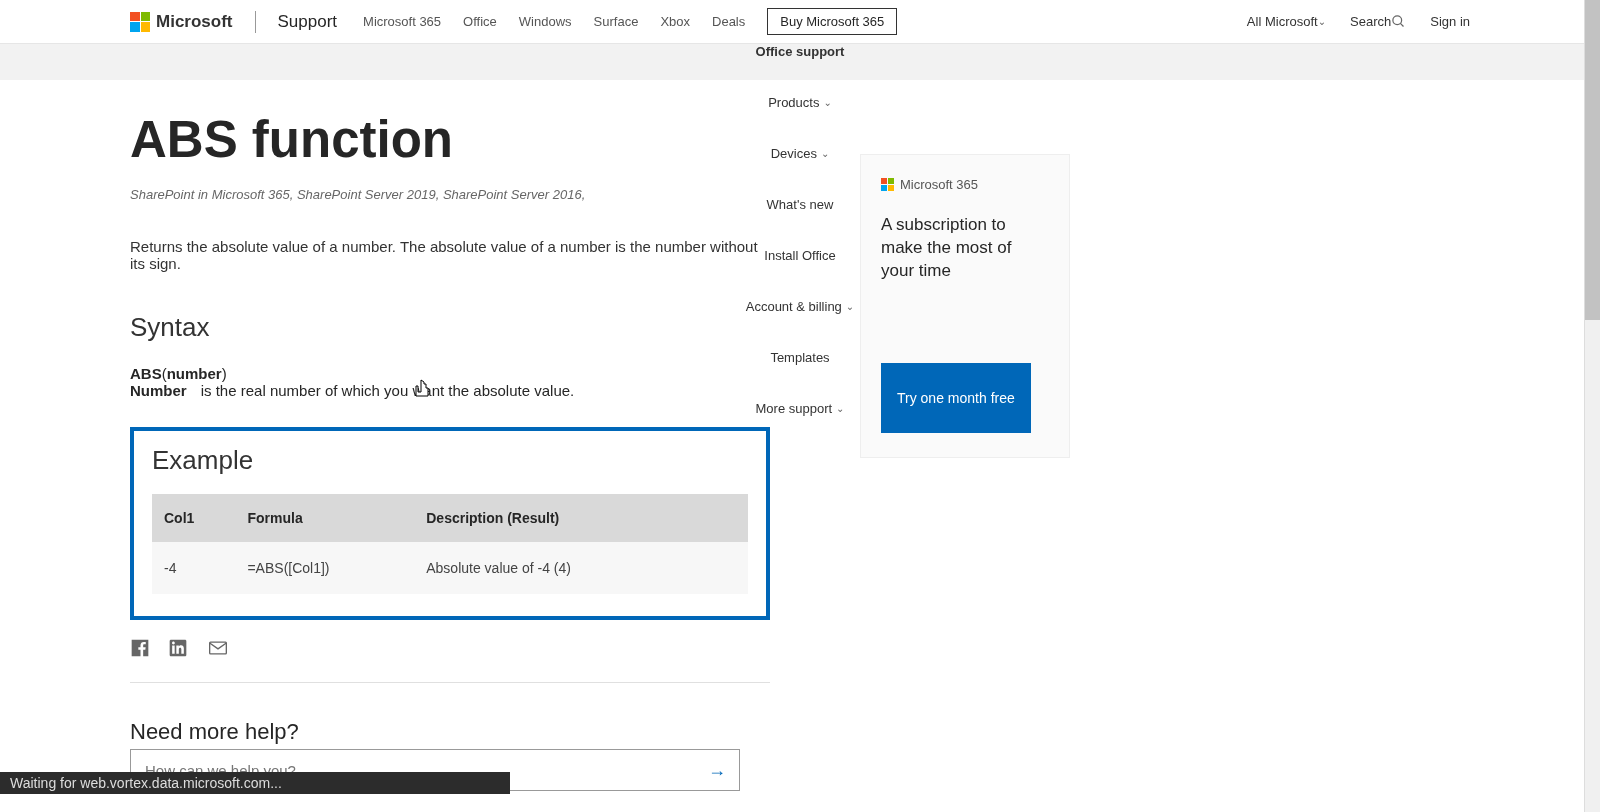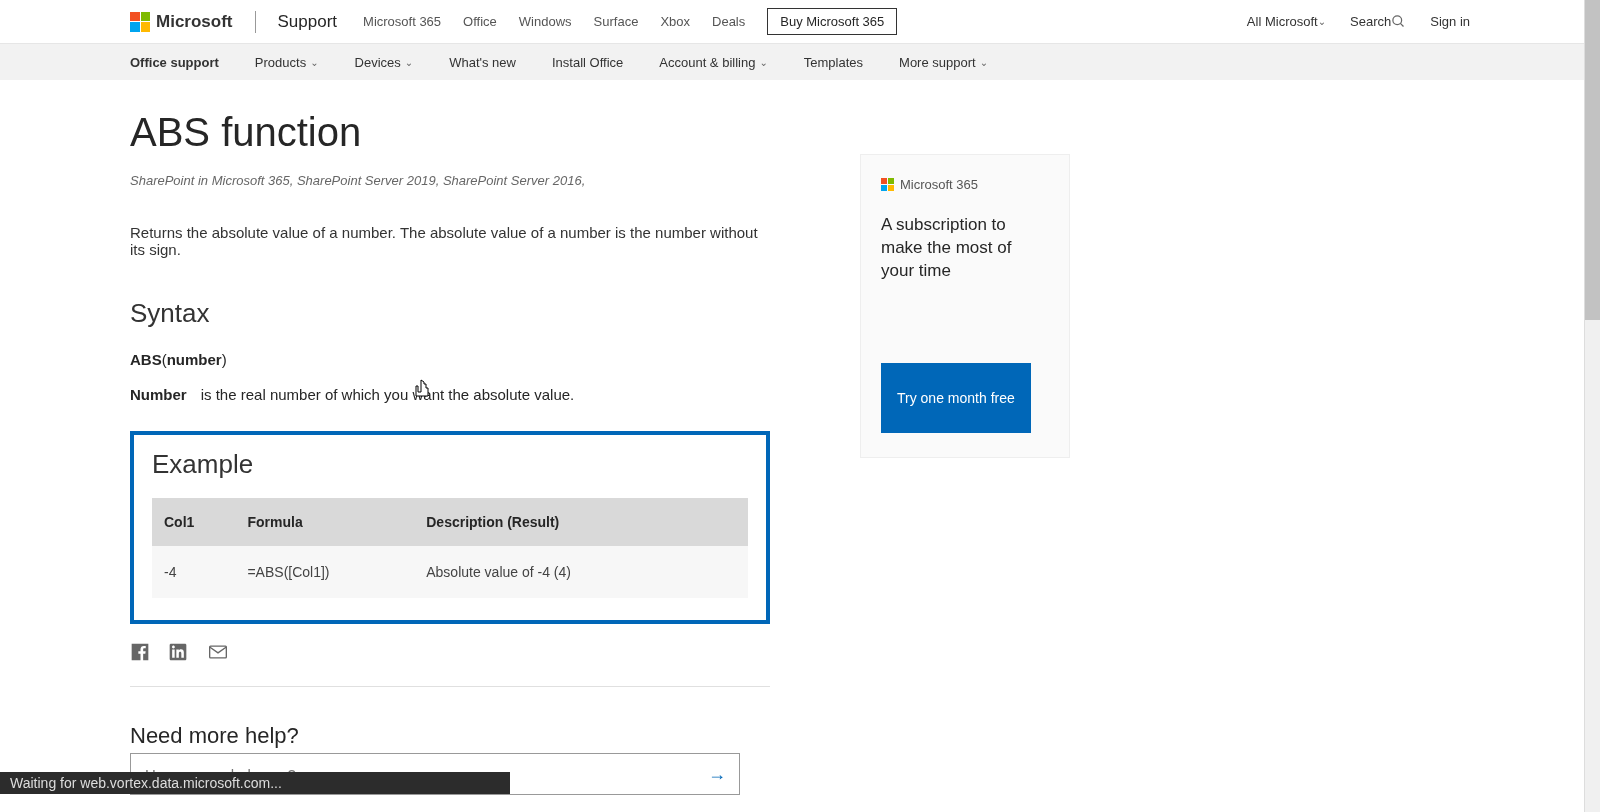--- a/index.html
+++ b/index.html
@@ -16,32 +16,32 @@
     .divider-v { width: 1px; height: 22px; background: #999; margin: 0 22px; }
     .brand-support { font-size: 17px; font-weight: 400; color: #262626; }
     .top-nav { display: flex; gap: 22px; margin-left: 26px; }
     .top-nav-item { font-size: 13px; color: #555; cursor: pointer; }
     .buy-btn { border: 1px solid #333; padding: 5px 12px; font-size: 13px; margin-left: 22px; cursor: pointer; color: #262626; background: #fff; }
     .top-right { display: flex; align-items: center; gap: 24px; margin-left: auto; font-size: 13px; color: #333; }
     .top-right-item { display: flex; align-items: center; cursor: pointer; }
     .chevron { font-size: 10px; color: #666; }
     
     
-    .sub-nav { background: #f2f2f2; height: 36px; display: flex; align-items: center; padding: 0 130px; gap: 36px; }
+    .sub-nav { background: #f2f2f2; height: 36px; display: flex; align-items: center; padding: 0 130px; gap: 36px; flex-direction: column; }
     .sub-nav-item { font-size: 13px; color: #333; cursor: pointer; display: flex; align-items: center; gap: 4px; }
     .sub-nav-item.bold { font-weight: 600; }
     
     
     .content-wrap { display: flex; padding: 30px 130px 0; gap: 90px; }
     .main-col { flex: 0 0 640px; max-width: 640px; }
-    .page-title { font-size: 40px; font-weight: 400; color: #262626; margin-bottom: 18px; }
+    .page-title { font-size: 51px; font-weight: 700; color: #262626; margin-bottom: 18px; }
     .applies-to { font-size: 13px; color: #666; font-style: italic; margin-bottom: 36px; }
     .intro-text { font-size: 15px; color: #333; margin-bottom: 40px; }
     .section-heading { font-size: 26px; font-weight: 400; color: #333; margin-bottom: 22px; }
-    .syntax-line { font-size: 15px; margin-bottom: 18px; }
+    .syntax-line { font-size: 15px; }
     .syntax-line b { font-weight: 700; }
     .param-line { font-size: 15px; margin-bottom: 28px; }
     .param-line b { font-weight: 700; margin-right: 14px; }
     
     
     .example-box { border: 4px solid #0067b8; padding: 14px 18px 22px; margin-bottom: 14px; }
     .example-box .section-heading { margin-bottom: 18px; }
     .ex-table { width: 100%; border-collapse: collapse; }
     .ex-table th { background: #d9d9d9; font-size: 14px; font-weight: 700; text-align: left; padding: 16px 12px; }
     .ex-table td { background: #f7f7f7; font-size: 14px; padding: 18px 12px; color: #444; }

